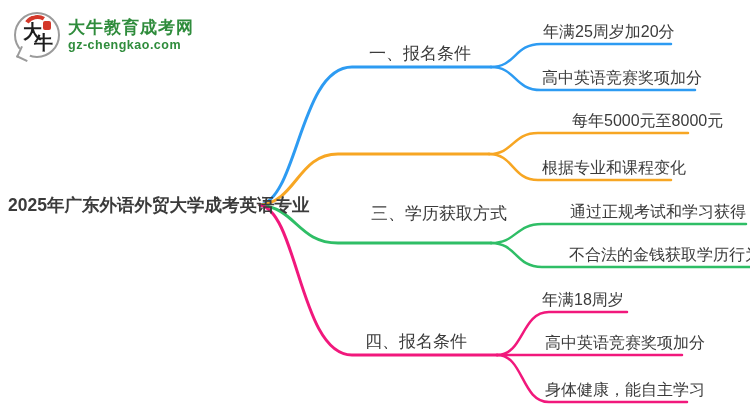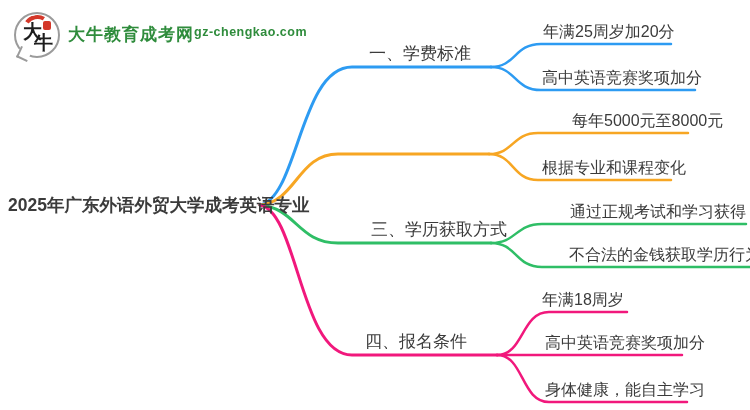--- a/index.html
+++ b/index.html
@@ -9,21 +9,21 @@
     overflow:hidden;
   }
   
   .logo{position:absolute;left:14px;top:12px;display:flex;align-items:center;gap:8px;cursor:pointer;}
   .logo-bubble{position:relative;width:46px;height:46px;border:2px solid #9b9b9b;border-radius:50%;background:#fff;box-sizing:border-box;}
   .logo-tail{position:absolute;left:2px;bottom:-4px;width:10px;height:10px;background:#fff;border-left:2px solid #9b9b9b;border-bottom:2px solid #9b9b9b;transform:rotate(25deg);}
   .logo-arc{position:absolute;left:7px;top:1px;width:28px;height:26px;border:4px solid transparent;border-radius:50%;transform:rotate(-12deg);box-sizing:border-box;}
   .logo-char1{position:absolute;left:7px;top:8px;font-family:"Liberation Serif","DejaVu Serif",serif;font-weight:bold;font-size:19px;color:#1c1c1c;line-height:1;}
   .logo-char2{position:absolute;left:18px;top:19px;font-family:"Liberation Serif","DejaVu Serif",serif;font-weight:bold;font-size:19px;color:#1c1c1c;line-height:1;}
   .logo-seal{position:absolute;right:7px;top:7px;width:8px;height:9px;border-radius:2px;}
-  .logo-text{display:flex;flex-direction:row;line-height:1.15;justify-content:flex-end;}
+  .logo-text{display:flex;flex-direction:column;line-height:1.15;justify-content:flex-end;}
   .logo-name{font-size:17px;font-weight:bold;letter-spacing:1px;}
   .logo-domain{font-size:12.5px;font-weight:bold;letter-spacing:.5px;}
   
   .connectors{position:absolute;left:0;top:0;}
   .node{position:absolute;white-space:nowrap;font-size:16px;line-height:1.2;}
   .root-title{position:absolute;left:8px;top:193px;font-size:17.5px;white-space:nowrap;font-weight:bold;}
   .branch-label{font-size:17px;}
 </style>
 </head>
 <body>
@@ -59,28 +59,28 @@
     <path d="M491,243 C517,243 515,267 542,267 L750,267" stroke-width="2.5" stroke-linecap="round" fill="none" stroke="#2FBE66"></path>
 
     <path d="M260,205 C298,212 300,355 352,355 L497,355" stroke-width="3" stroke-linecap="round" fill="none" stroke="#F1187C"></path>
     <path d="M497,355 C524,355 521,312 549,312 L627,312" stroke-width="2.5" stroke-linecap="round" fill="none" stroke="#F1187C"></path>
     <path d="M497,355 L682,355" stroke-width="2.5" stroke-linecap="round" fill="none" stroke="#F1187C"></path>
     <path d="M497,355 C524,355 521,402 549,402 L687,402" stroke-width="2.5" stroke-linecap="round" fill="none" stroke="#F1187C"></path>
   </svg>
 
   <div class="root-title">2025年广东外语外贸大学成考英语专业</div>
 
-  <span class="node branch-label" style="left:369px;bottom:346px">一、学费标准</span>
+  <span class="node branch-label" style="left:369px;bottom:346px">一、报名条件</span>
   <span class="node" style="left:543px;bottom:369px">年满25周岁加20分</span>
   <span class="node" style="left:542px;bottom:323px">高中英语竞赛奖项加分</span>
 
   <span class="node" style="left:572px;bottom:280px">每年5000元至8000元</span>
   <span class="node" style="left:542px;bottom:233px">根据专业和课程变化</span>
 
-  <span class="node branch-label" style="left:371px;bottom:170px">三、学历获取方式</span>
+  <span class="node branch-label" style="left:371px;bottom:186px">三、学历获取方式</span>
   <span class="node" style="left:570px;bottom:189px">通过正规考试和学习获得</span>
   <span class="node" style="left:569px;bottom:146px">不合法的金钱获取学历行为</span>
 
   <span class="node branch-label" style="left:365px;bottom:58px">四、报名条件</span>
   <span class="node" style="left:542px;bottom:101px">年满18周岁</span>
   <span class="node" style="left:545px;bottom:58px">高中英语竞赛奖项加分</span>
   <span class="node" style="left:545px;bottom:11px">身体健康，能自主学习</span>
 
 </div>
 

